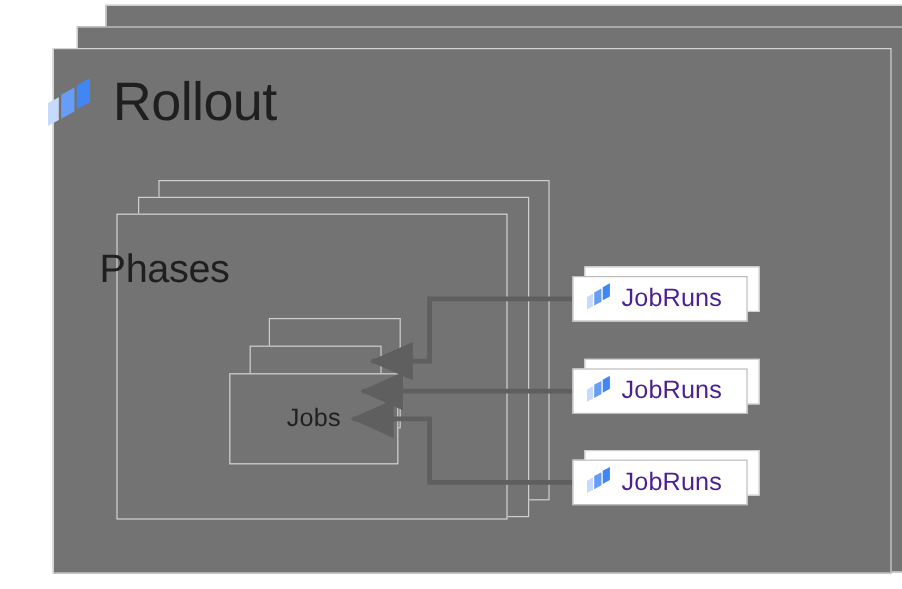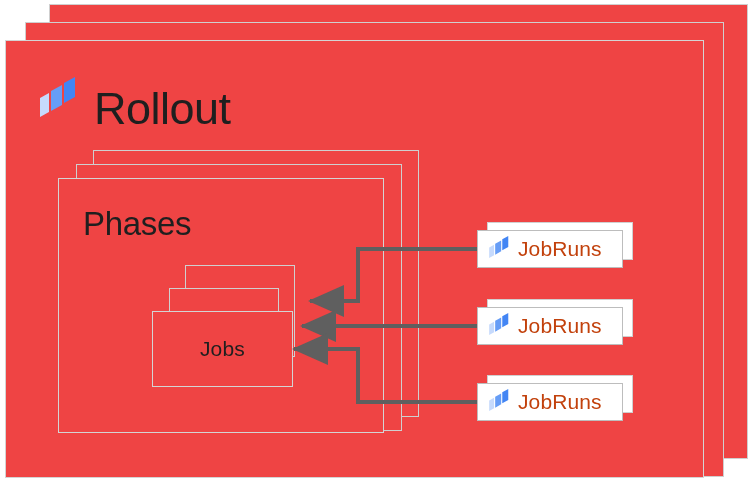--- a/index.html
+++ b/index.html
@@ -16,23 +16,24 @@
     position: relative;
     width: 752px;
     height: 491px;
     background: #ffffff;
     overflow: hidden;
   }
 
   
   .frame {
     position: absolute;
-    background: #ef4444;
+    background: #737373;
     border: 1px solid #d4d4d4;
     box-sizing: border-box;
+    margin-left: 39px;
   }
   .frame.back {
     border-color: #cfcfcf;
   }
 
   
   .rollout-back2 { left: 49px;  top: 4px;  width: 699px; height: 455px; }
   .rollout-back1 { left: 25px;  top: 22px; width: 699px; height: 455px; }
   .rollout-front { left: 5px;   top: 40px; width: 699px; height: 438px; }
 
@@ -60,21 +61,20 @@
     top: 62px;
     display: flex;
     align-items: center;
     gap: 16px;
   }
   .rollout-title {
     font-size: 45px;
     color: #1f1f1f;
     line-height: 1;
     letter-spacing: -0.5px;
-    margin-top: 24px;
   }
   .phases-title {
     position: absolute;
     left: 83px;
     top: 207px;
     font-size: 33px;
     color: #1f1f1f;
     line-height: 1;
     letter-spacing: -0.3px;
     text-align: center;
@@ -108,21 +108,21 @@
     background: #ffffff;
     border: 1px solid #bdbdbd;
     box-sizing: border-box;
     display: flex;
     align-items: center;
     gap: 8px;
     padding-left: 10px;
   }
   .jobrun .label {
     font-size: 21px;
-    color: #c2410c;
+    color: #4c1d95;
     letter-spacing: 0.1px;
     white-space: nowrap;
   }
 
   .jobrun-1 { left: 477px; top: 230px; }
   .jobrun-2 { left: 477px; top: 307px; }
   .jobrun-3 { left: 477px; top: 383px; }
 
   
   #connectors {

